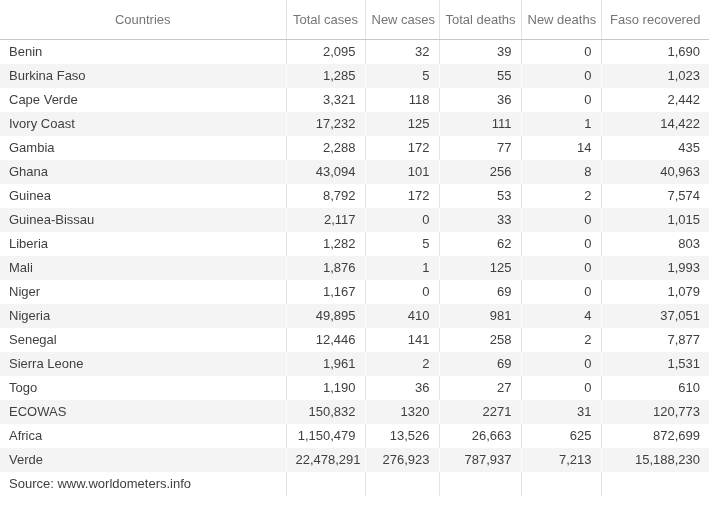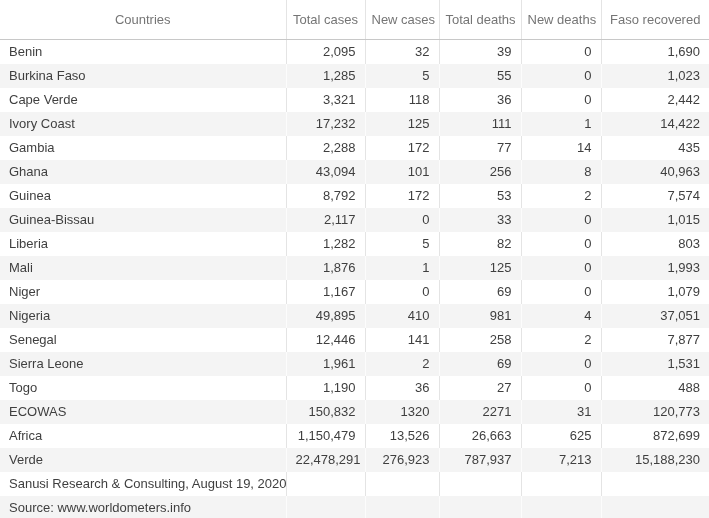--- a/index.html
+++ b/index.html
@@ -149,21 +149,21 @@
           <td class="c-num">2,117</td>
           <td class="c-num">0</td>
           <td class="c-num">33</td>
           <td class="c-num">0</td>
           <td class="c-num">1,015</td>
         </tr>
         <tr>
           <td class="c-country">Liberia</td>
           <td class="c-num">1,282</td>
           <td class="c-num">5</td>
-          <td class="c-num">82</td>
+          <td class="c-num">62</td>
           <td class="c-num">0</td>
           <td class="c-num">803</td>
         </tr>
         <tr>
           <td class="c-country">Mali</td>
           <td class="c-num">1,876</td>
           <td class="c-num">1</td>
           <td class="c-num">125</td>
           <td class="c-num">0</td>
           <td class="c-num">1,993</td>
@@ -199,21 +199,21 @@
           <td class="c-num">69</td>
           <td class="c-num">0</td>
           <td class="c-num">1,531</td>
         </tr>
         <tr>
           <td class="c-country">Togo</td>
           <td class="c-num">1,190</td>
           <td class="c-num">36</td>
           <td class="c-num">27</td>
           <td class="c-num">0</td>
-          <td class="c-num">488</td>
+          <td class="c-num">610</td>
         </tr>
         <tr>
           <td class="c-country">ECOWAS</td>
           <td class="c-num">150,832</td>
           <td class="c-num">1320</td>
           <td class="c-num">2271</td>
           <td class="c-num">31</td>
           <td class="c-num">120,773</td>
         </tr>
         <tr>
@@ -226,28 +226,20 @@
         </tr>
         <tr>
           <td class="c-country">Verde</td>
           <td class="c-num">22,478,291</td>
           <td class="c-num">276,923</td>
           <td class="c-num">787,937</td>
           <td class="c-num">7,213</td>
           <td class="c-num">15,188,230</td>
         </tr>
         <tr>
-          <td class="c-country">Sanusi Research &amp; Consulting, August 19, 2020</td>
-          <td class="c-num"></td>
-          <td class="c-num"></td>
-          <td class="c-num"></td>
-          <td class="c-num"></td>
-          <td class="c-num"></td>
-        </tr>
-        <tr>
           <td class="c-country">Source: www.worldometers.info</td>
           <td class="c-num"></td>
           <td class="c-num"></td>
           <td class="c-num"></td>
           <td class="c-num"></td>
           <td class="c-num"></td>
         </tr>
       </tbody>
   </table>
 </div>

